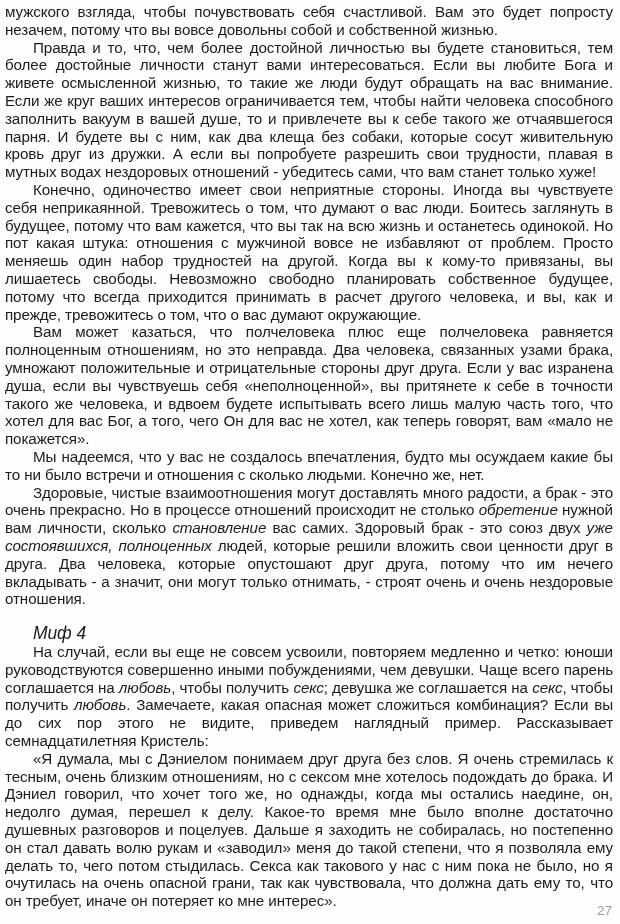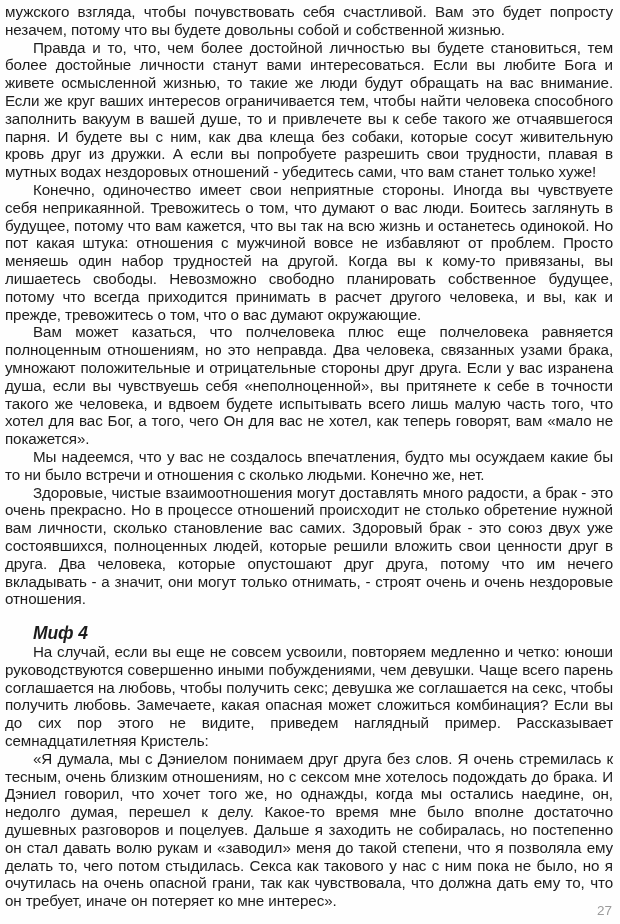--- a/index.html
+++ b/index.html
@@ -26,46 +26,46 @@
   }
   .text-block p, .text-block h2 {
     margin: 0;
     padding: 0;
     font-size: inherit;
     font-weight: normal;
   }
   p.paragraph, p.subtitle, h2.heading { text-indent: 28px; }
   p.continuation { text-indent: 0; }
   h2.heading {
-    font-weight: bold;
+    font-weight: normal;
     font-style: italic;
     font-size: 17.5px;
     margin-top: 15px;
     line-height: 20px;
   }
   p.subtitle {
     font-weight: bold;
     line-height: 19px;
   }
-  .it { }
+  .it { font-style: italic; }
   .page-number {
     position: absolute;
     right: 8px;
     bottom: 6px;
     color: #9a9a9a;
     font-size: 13.5px;
     line-height: 14px;
   }
 </style>
 </head>
 <body>
 
 <div class="page">
   <main class="text-block">
-      <p class="continuation"><span>мужского взгляда, чтобы почувствовать себя счастливой. Вам это будет попросту незачем, потому что вы будете довольны собой и собственной жизнью.</span></p>
+      <p class="continuation"><span>мужского взгляда, чтобы почувствовать себя счастливой. Вам это будет попросту незачем, потому что вы вовсе довольны собой и собственной жизнью.</span></p>
       <p class="paragraph"><span>Правда и то, что, чем более достойной личностью вы будете становиться, тем более достойные личности станут вами интересоваться. Если вы любите Бога и живете осмысленной жизнью, то такие же люди будут обращать на вас внимание. Если же круг ваших интересов ограничивается тем, чтобы найти человека способного заполнить вакуум в вашей душе, то и привлечете вы к себе такого же отчаявшегося парня. И будете вы с ним, как два клеща без собаки, которые сосут живительную кровь друг из дружки. А если вы попробуете разрешить свои трудности, плавая в мутных водах нездоровых отношений - убедитесь сами, что вам станет только хуже!</span></p>
       <p class="paragraph"><span>Конечно, одиночество имеет свои неприятные стороны. Иногда вы чувствуете себя неприкаянной. Тревожитесь о том, что думают о вас люди. Боитесь заглянуть в будущее, потому что вам кажется, что вы так на всю жизнь и останетесь одинокой. Но пот какая штука: отношения с мужчиной вовсе не избавляют от проблем. Просто меняешь один набор трудностей на другой. Когда вы к кому-то привязаны, вы лишаетесь свободы. Невозможно свободно планировать собственное будущее, потому что всегда приходится принимать в расчет другого человека, и вы, как и прежде, тревожитесь о том, что о вас думают окружающие.</span></p>
       <p class="paragraph"><span>Вам может казаться, что полчеловека плюс еще полчеловека равняется полноценным отношениям, но это неправда. Два человека, связанных узами брака, умножают положительные и отрицательные стороны друг друга. Если у вас изранена душа, если вы чувствуешь себя «неполноценной», вы притянете к себе в точности такого же человека, и вдвоем будете испытывать всего лишь малую часть того, что хотел для вас Бог, а того, чего Он для вас не хотел, как теперь говорят, вам «мало не покажется».</span></p>
       <p class="paragraph"><span>Мы надеемся, что у вас не создалось впечатления, будто мы осуждаем какие бы то ни было встречи и отношения с сколько людьми. Конечно же, нет.</span></p>
       <p class="paragraph"><span>Здоровые, чистые взаимоотношения могут доставлять много радости, а брак - это очень прекрасно. Но в процессе отношений происходит не столько </span><span class="it">обретение</span><span> нужной вам личности, сколько </span><span class="it">становление</span><span> вас самих. Здоровый брак - это союз двух </span><span class="it">уже состоявшихся, полноценных</span><span> людей, которые решили вложить свои ценности друг в друга. Два человека, которые опустошают друг друга, потому что им нечего вкладывать - а значит, они могут только отнимать, - строят очень и очень нездоровые отношения.</span></p>
       <h2 class="heading"><span>Миф 4</span></h2>
       <p class="paragraph"><span>На случай, если вы еще не совсем усвоили, повторяем медленно и четко: юноши руководствуются совершенно иными побуждениями, чем девушки. Чаще всего парень соглашается на </span><span class="it">любовь</span><span>, чтобы получить </span><span class="it">секс</span><span>; девушка же соглашается на </span><span class="it">секс</span><span>, чтобы получить </span><span class="it">любовь</span><span>. Замечаете, какая опасная может сложиться комбинация? Если вы до сих пор этого не видите, приведем наглядный пример. Рассказывает семнадцатилетняя Кристель:</span></p>
       <p class="paragraph"><span>«Я думала, мы с Дэниелом понимаем друг друга без слов. Я очень стремилась к тесным, очень близким отношениям, но с сексом мне хотелось подождать до брака. И Дэниел говорил, что хочет того же, но однажды, когда мы остались наедине, он, недолго думая, перешел к делу. Какое-то время мне было вполне достаточно душевных разговоров и поцелуев. Дальше я заходить не собиралась, но постепенно он стал давать волю рукам и «заводил» меня до такой степени, что я позволяла ему делать то, чего потом стыдилась. Секса как такового у нас с ним пока не было, но я очутилась на очень опасной грани, так как чувствовала, что должна дать ему то, что он требует, иначе он потеряет ко мне интерес».</span></p>
     </main>
   <div class="page-number">27</div>

